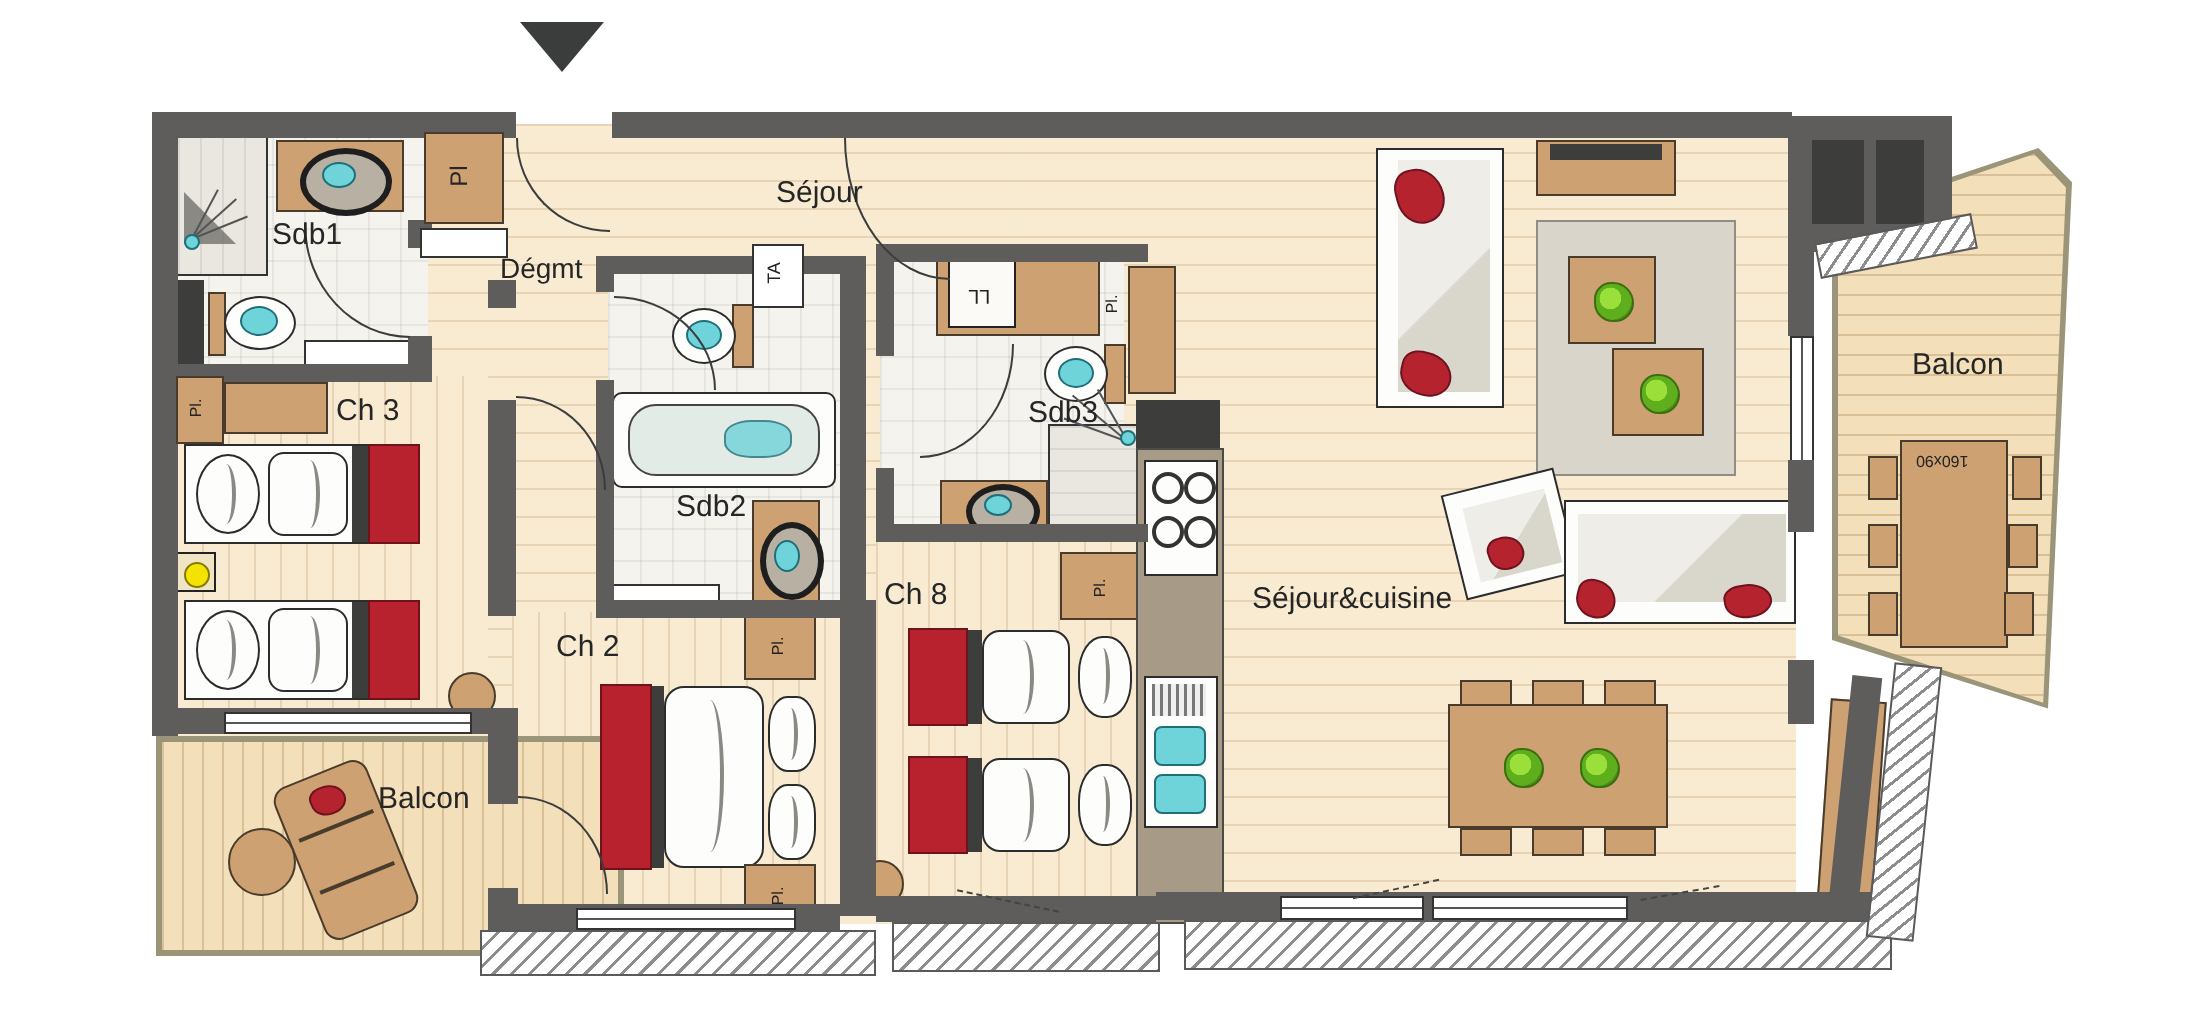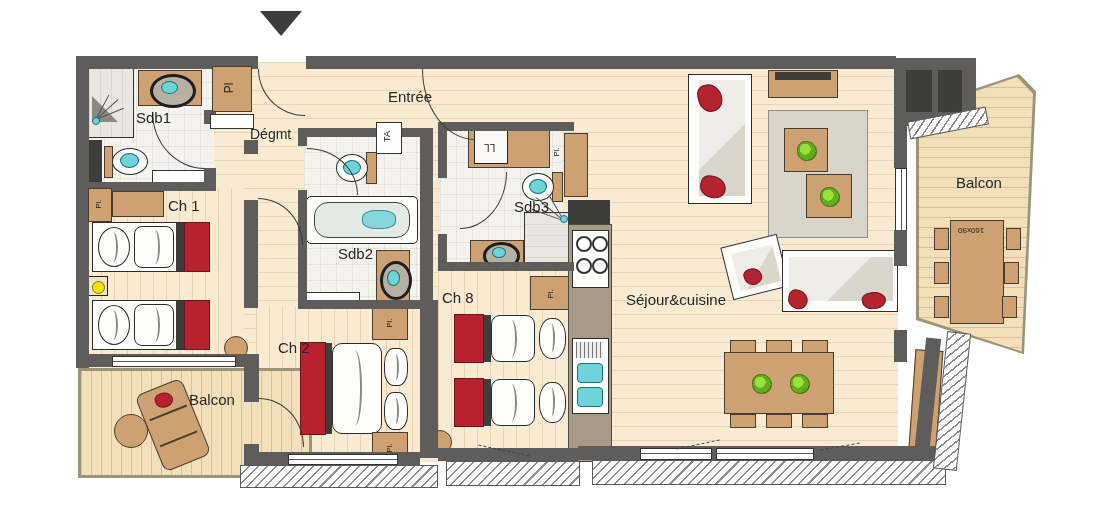--- a/index.html
+++ b/index.html
@@ -283,25 +283,25 @@
   <div class="abs hatch" style="left:908px;top:114px;width:78px;height:16px;transform:rotate(-11deg);"></div>
 
   <div class="abs arc sw" style="left:258px;top:69px;width:46px;height:46px;"></div>
   <div class="abs arc sw" style="left:152px;top:112px;width:52px;height:56px;"></div>
   <div class="abs arc ne" style="left:258px;top:198px;width:44px;height:46px;"></div>
   <div class="abs arc ne" style="left:307px;top:148px;width:50px;height:46px;"></div>
   <div class="abs arc sw" style="left:422px;top:69px;width:52px;height:70px;"></div>
   <div class="abs arc se" style="left:460px;top:172px;width:46px;height:56px;"></div>
   <div class="abs arc ne" style="left:259px;top:398px;width:44px;height:48px;"></div>
 
-  <div class="abs lbl" style="left:388px;top:89px;">Entrée</div>
+  <div class="abs lbl" style="left:388px;top:89px;">Séjour</div>
   <div class="abs lbl" style="left:250px;top:127px;font-size:14px;">Dégmt</div>
   <div class="abs lbl" style="left:136px;top:110px;">Sdb1</div>
   <div class="abs lbl" style="left:338px;top:246px;">Sdb2</div>
   <div class="abs lbl" style="left:514px;top:199px;">Sdb3</div>
-  <div class="abs lbl" style="left:168px;top:198px;">Ch 1</div>
-  <div class="abs lbl" style="left:278px;top:340px;">Ch 2</div>
+  <div class="abs lbl" style="left:168px;top:198px;">Ch 3</div>
+  <div class="abs lbl" style="left:278px;top:316px;">Ch 2</div>
   <div class="abs lbl" style="left:442px;top:290px;">Ch 8</div>
   <div class="abs lbl" style="left:626px;top:292px;">Séjour&amp;cuisine</div>
   <div class="abs lbl" style="left:189px;top:392px;">Balcon</div>
   <div class="abs lbl" style="left:956px;top:175px;">Balcon</div>
 
 </div>
 
 </body></html>

